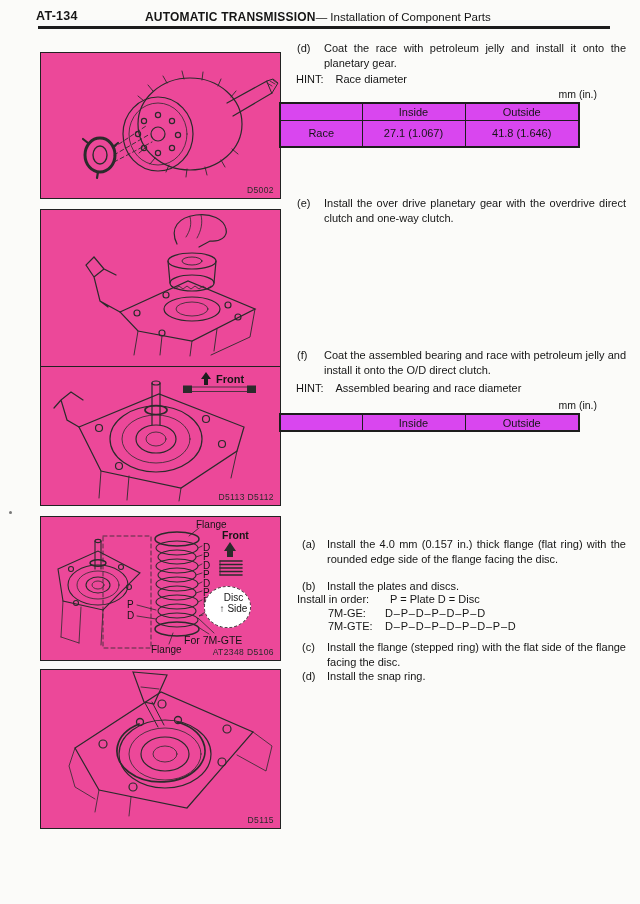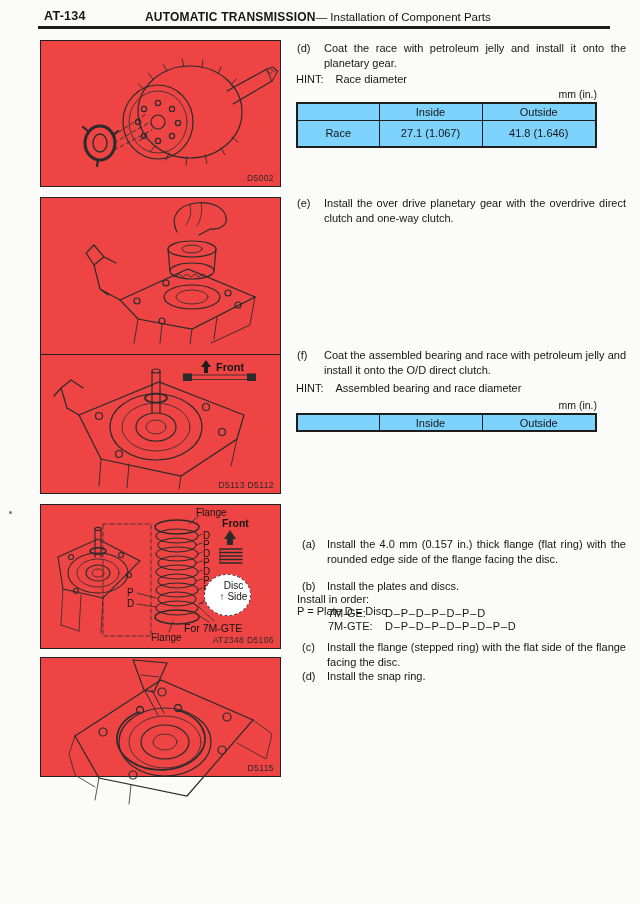--- a/index.html
+++ b/index.html
@@ -5,60 +5,60 @@
   * { box-sizing: border-box; margin: 0; padding: 0; }
   html, body { width: 640px; height: 904px; }
   body {
     font-family: "Liberation Sans", "DejaVu Sans", sans-serif;
     color: #151515;
     background: #fbfbf9;
   }
   .page { position: relative; width: 640px; height: 904px; background: #fbfbf9; overflow: hidden; }
 
   
-  .page-code { position: absolute; left: 44px; top: 9px; font-size: 12.5px; font-weight: bold; letter-spacing: .3px; }
+  .page-code { position: absolute; left: 36px; top: 9px; font-size: 12.5px; font-weight: bold; letter-spacing: .3px; }
   .header-title { position: absolute; left: 145px; top: 10px; display: flex; gap: 0; align-items: baseline; white-space: nowrap; }
   .ht-main { font-weight: bold; font-size: 12px; letter-spacing: .2px; }
   .ht-sub { font-size: 11.5px; }
   .header-rule { position: absolute; left: 38px; top: 26px; width: 572px; height: 2.5px; background: #1c1c1c; }
 
   
-  .fig { position: absolute; left: 40px; width: 241px; border: 1.6px solid #222; background: #ef4444; }
+  .fig { position: absolute; left: 40px; width: 241px; border: 1.6px solid #222; background: #ec4899; margin-top: 12px; }
   .fig svg { display: block; }
   .fig-code { position: absolute; right: 6px; bottom: 3px; font-size: 8.5px; letter-spacing: .4px; color: #2a2a2a; white-space: nowrap; }
   #fig1 { top: 40px;  height: 147px; }
   #fig2 { top: 197px; height: 176px; }
   #fig3 { top: 354px; height: 140px; }
   #fig4 { top: 504px; height: 145px; }
-  #fig5 { top: 657px; height: 120px; }
+  #fig5 { top: 657px; height: 160px; }
 
   .front-label { position: absolute; left: 160px; top: 5px; display: flex; gap: 5px; align-items: center; font-size: 11px; font-weight: bold; }
   .f4-label { position: absolute; font-size: 10px; white-space: nowrap; }
   .f4-bold { font-weight: bold; }
   .disc-callout { position: absolute; left: 163px; top: 69px; width: 47px; height: 42px;
     border: 1.3px dashed #444; border-radius: 50%; font-size: 10px; line-height: 11px;
     text-align: center; padding-top: 5px; background: #fff; padding-left: 12px; }
   .mini-arrow { font-weight: bold; font-size: 10px; }
 
   
   .item { position: absolute; display: flex; font-size: 11px; line-height: 14.6px; }
   .item .mk { flex: none; width: 27px; }
   .item .tx { flex: 1; text-align: justify; }
   .hint { position: absolute; display: flex; gap: 12px; font-size: 11px; }
   .unit { position: absolute; left: 296px; width: 301px; text-align: right; font-size: 10.5px; }
 
-  table.spec { position: absolute; left: 296px; border-collapse: collapse; background: #7dd3fc; border: 2px solid #1d1d1d; }
+  table.spec { position: absolute; left: 279px; border-collapse: collapse; background: #d946ef; border: 2px solid #1d1d1d; }
   .spec th, .spec td { border: 1.2px solid #1d1d1d; font-size: 11px; font-weight: normal; text-align: center; padding: 0; }
   .cell-left { text-align: left !important; padding: 2px 12px 2px 9px !important; line-height: 13px !important; }
 
   .step-head { position: absolute; left: 272px; top: 505px; display: flex; font-weight: bold; font-size: 11.5px; line-height: 15px; }
   .step-num { flex: none; width: 23px; }
   .step-title { width: 328px; }
 
-  .order-line { position: absolute; left: 297px; top: 593px; display: flex; font-size: 11px; flex-direction: column; }
+  .order-line { position: absolute; left: 297px; top: 593px; display: flex; font-size: 11px; }
   .order-intro { flex: none; width: 93px; }
   .engine { position: absolute; left: 328px; display: flex; font-size: 11px; }
   .engine .en { flex: none; width: 57px; }
   .engine .seq { letter-spacing: .8px; }
 
   .artifact-dot { position: absolute; left: 9px; top: 511px; width: 3px; height: 3px; background: #777; border-radius: 50%; }
 </style>
 </head>
 <body>
 

